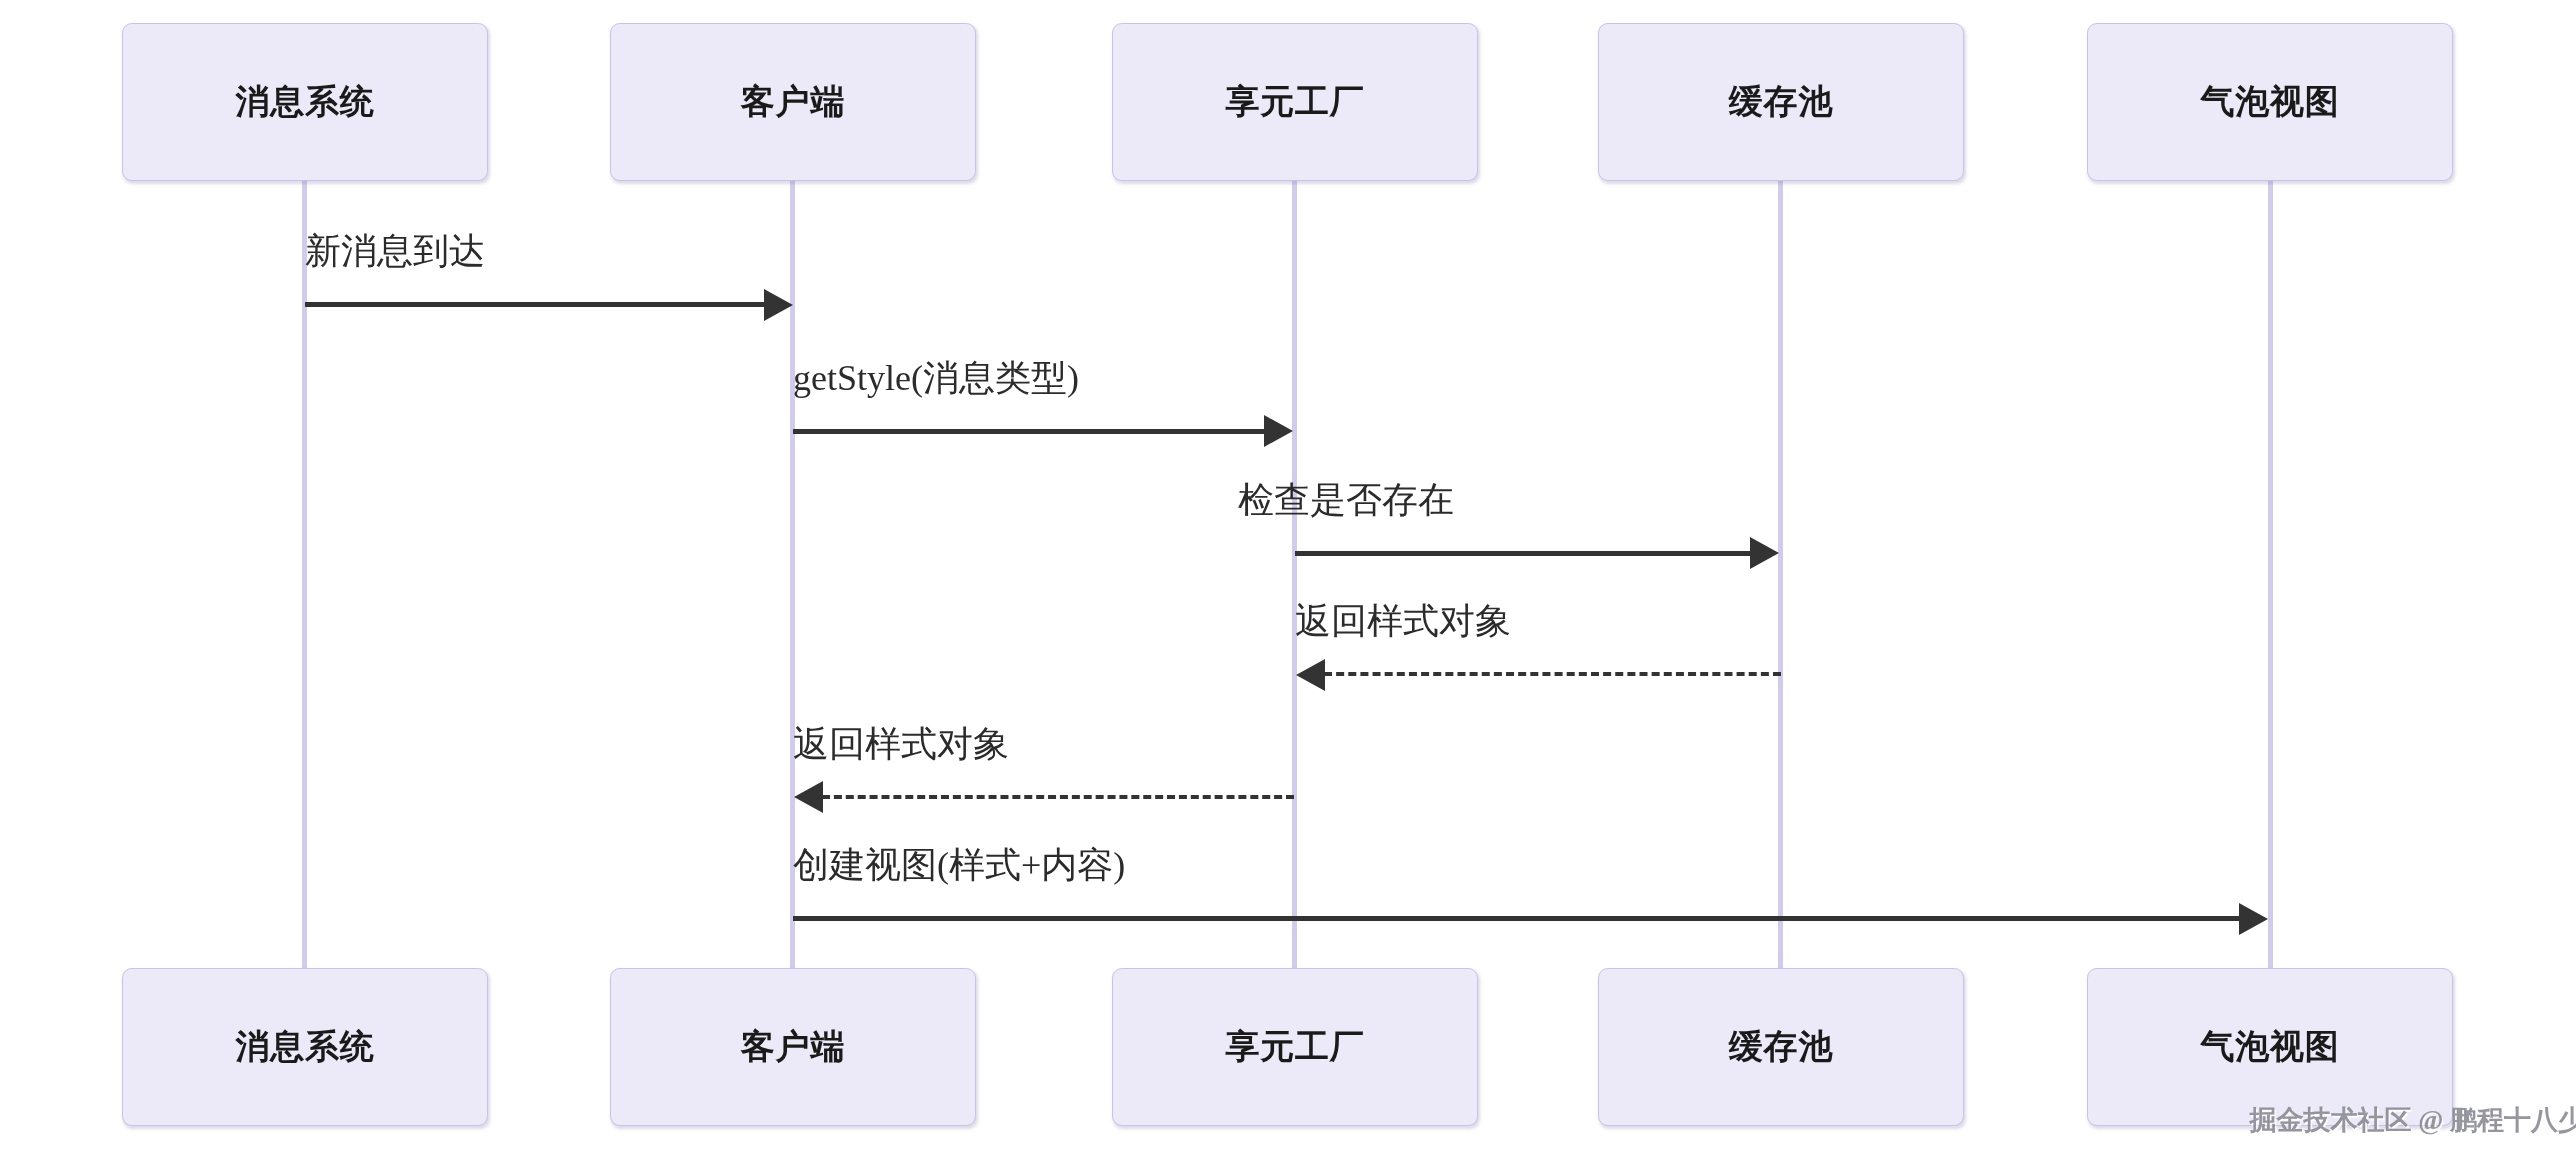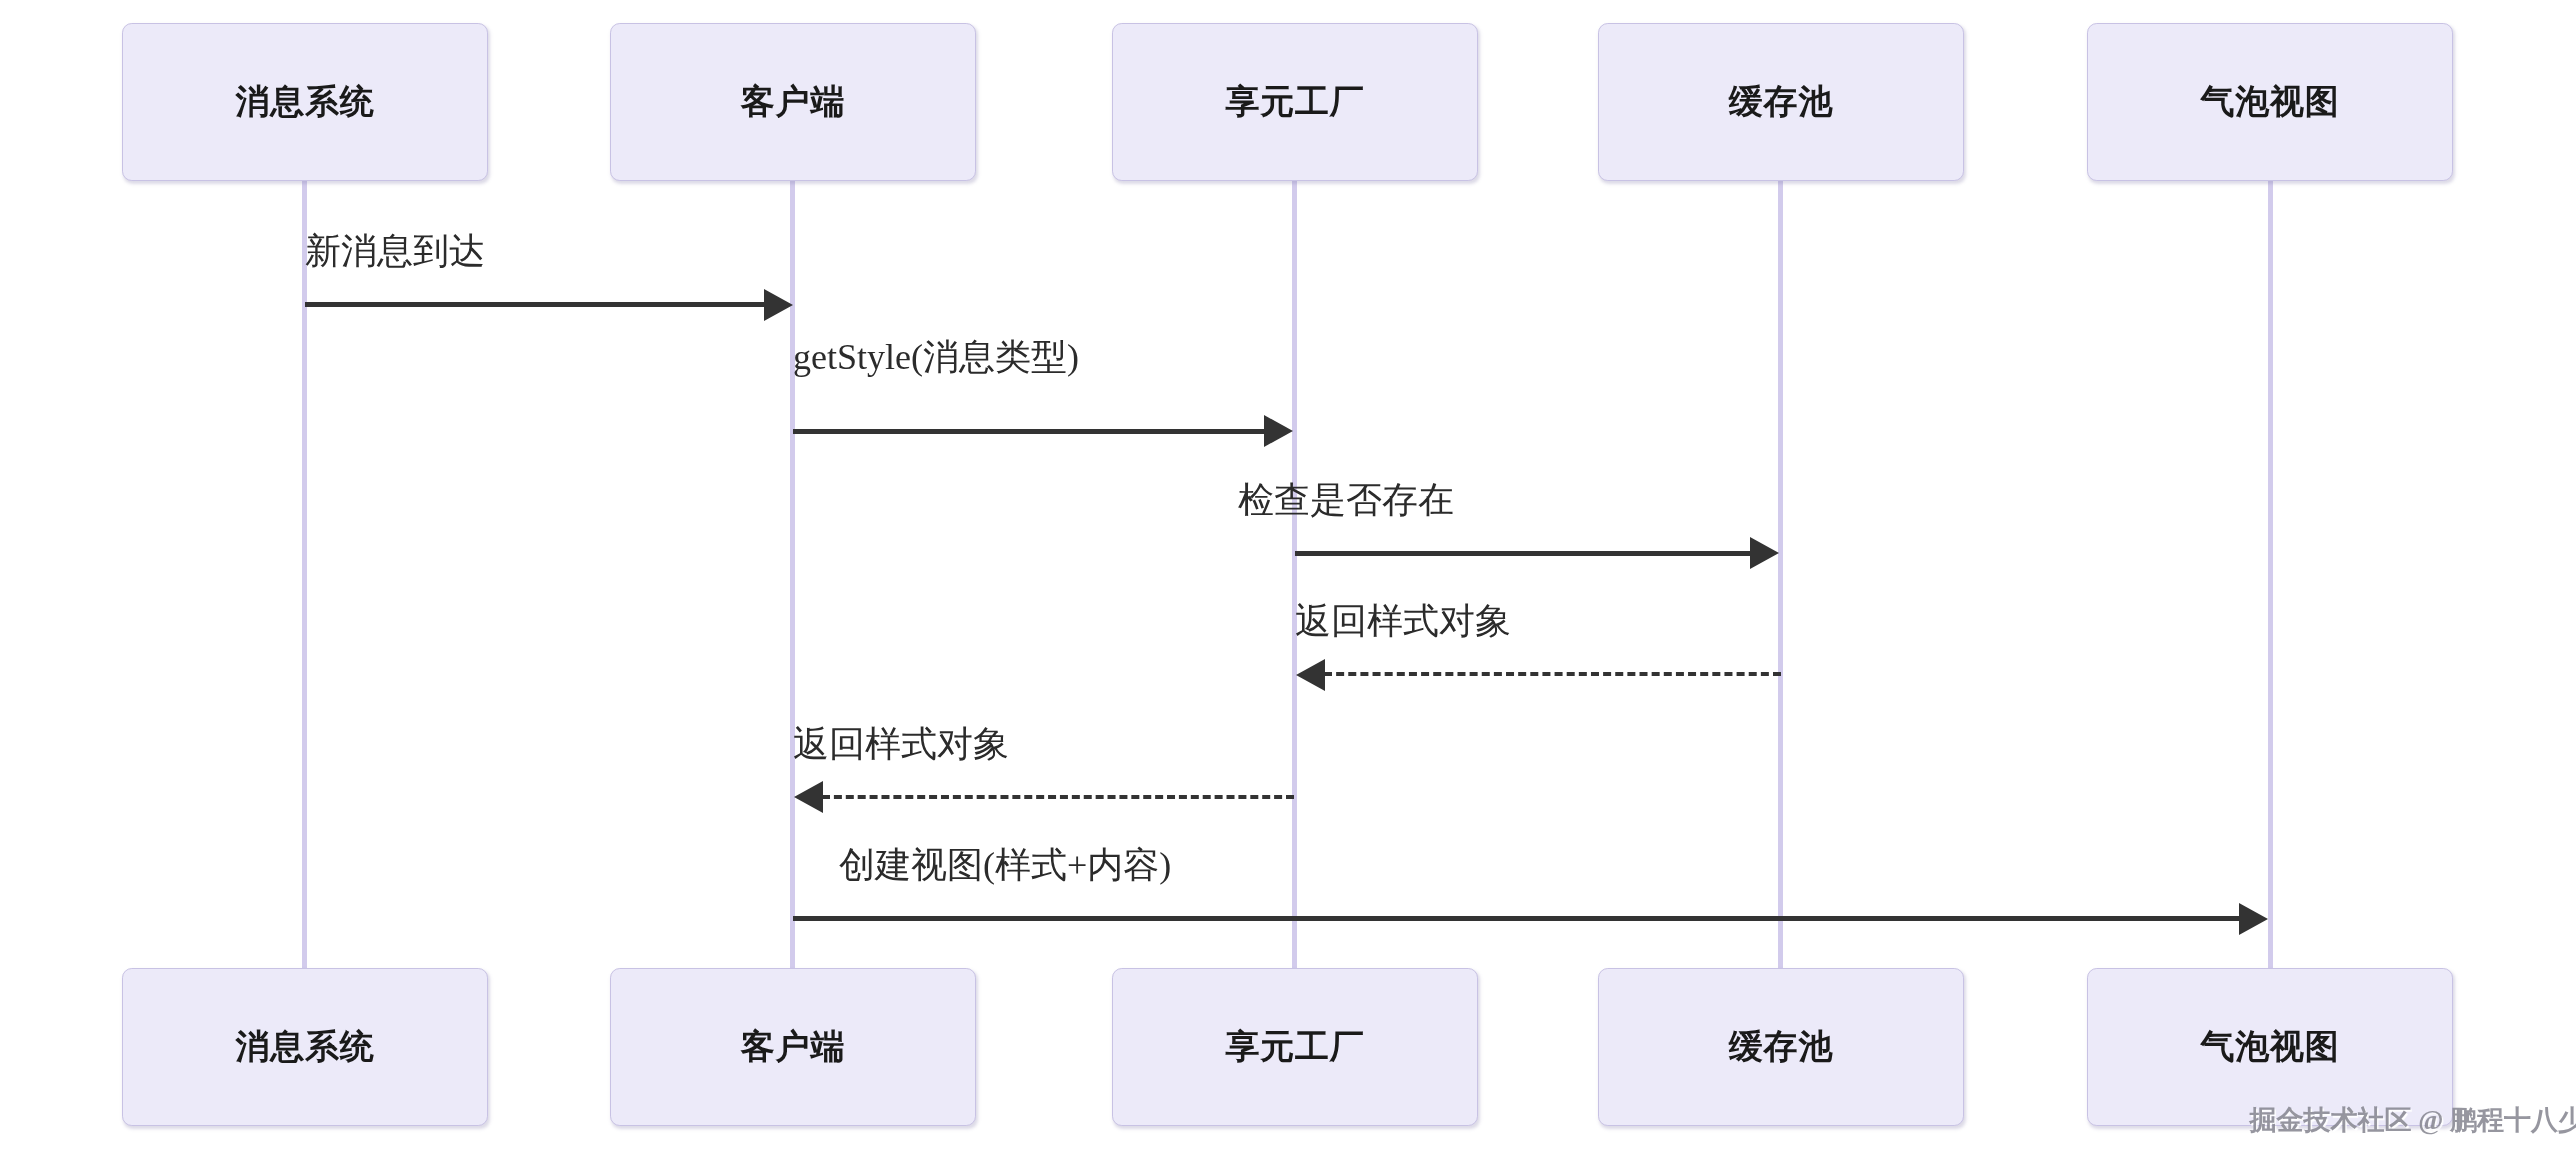--- a/index.html
+++ b/index.html
@@ -87,21 +87,21 @@
   <div class="actor" style="left:1598px;top:968px">缓存池</div>
   <div class="actor" style="left:2087px;top:968px">气泡视图</div>
 
   <div>
     <div class="msg-label" style="left:305px;width:488px;top:228px">新消息到达</div>
     <div class="msg-line-solid" style="left:305px;top:302px;width:460px"></div>
     <div class="ah-right" style="left:764px;top:289px"></div>
   </div>
 
   <div>
-    <div class="msg-label" style="left:793px;width:502px;top:334px">getStyle(消息类型)</div>
+    <div class="msg-label" style="left:793px;width:502px;top:355px">getStyle(消息类型)</div>
     <div class="msg-line-solid" style="left:793px;top:429px;width:472px"></div>
     <div class="ah-right" style="left:1264px;top:415px"></div>
   </div>
 
   <div>
     <div class="msg-label" style="left:1238px;width:486px;top:477px">检查是否存在</div>
     <div class="msg-line-solid" style="left:1295px;top:551px;width:457px"></div>
     <div class="ah-right" style="left:1750px;top:537px"></div>
   </div>
 
@@ -111,21 +111,21 @@
     <div class="ah-left" style="left:1296px;top:659px"></div>
   </div>
 
   <div>
     <div class="msg-label" style="left:793px;width:502px;top:721px">返回样式对象</div>
     <div class="msg-line-dashed" style="left:822px;top:795px;width:472px"></div>
     <div class="ah-left" style="left:794px;top:781px"></div>
   </div>
 
   <div>
-    <div class="msg-label" style="left:839px;width:1477px;top:842px">创建视图(样式+内容)</div>
+    <div class="msg-label" style="left:793px;width:1477px;top:842px">创建视图(样式+内容)</div>
     <div class="msg-line-solid" style="left:793px;top:916px;width:1448px"></div>
     <div class="ah-right" style="left:2239px;top:903px"></div>
   </div>
 
   <div class="watermark">掘金技术社区 @ 鹏程十八少</div>
 
 </div>
 
 
 </body></html>

